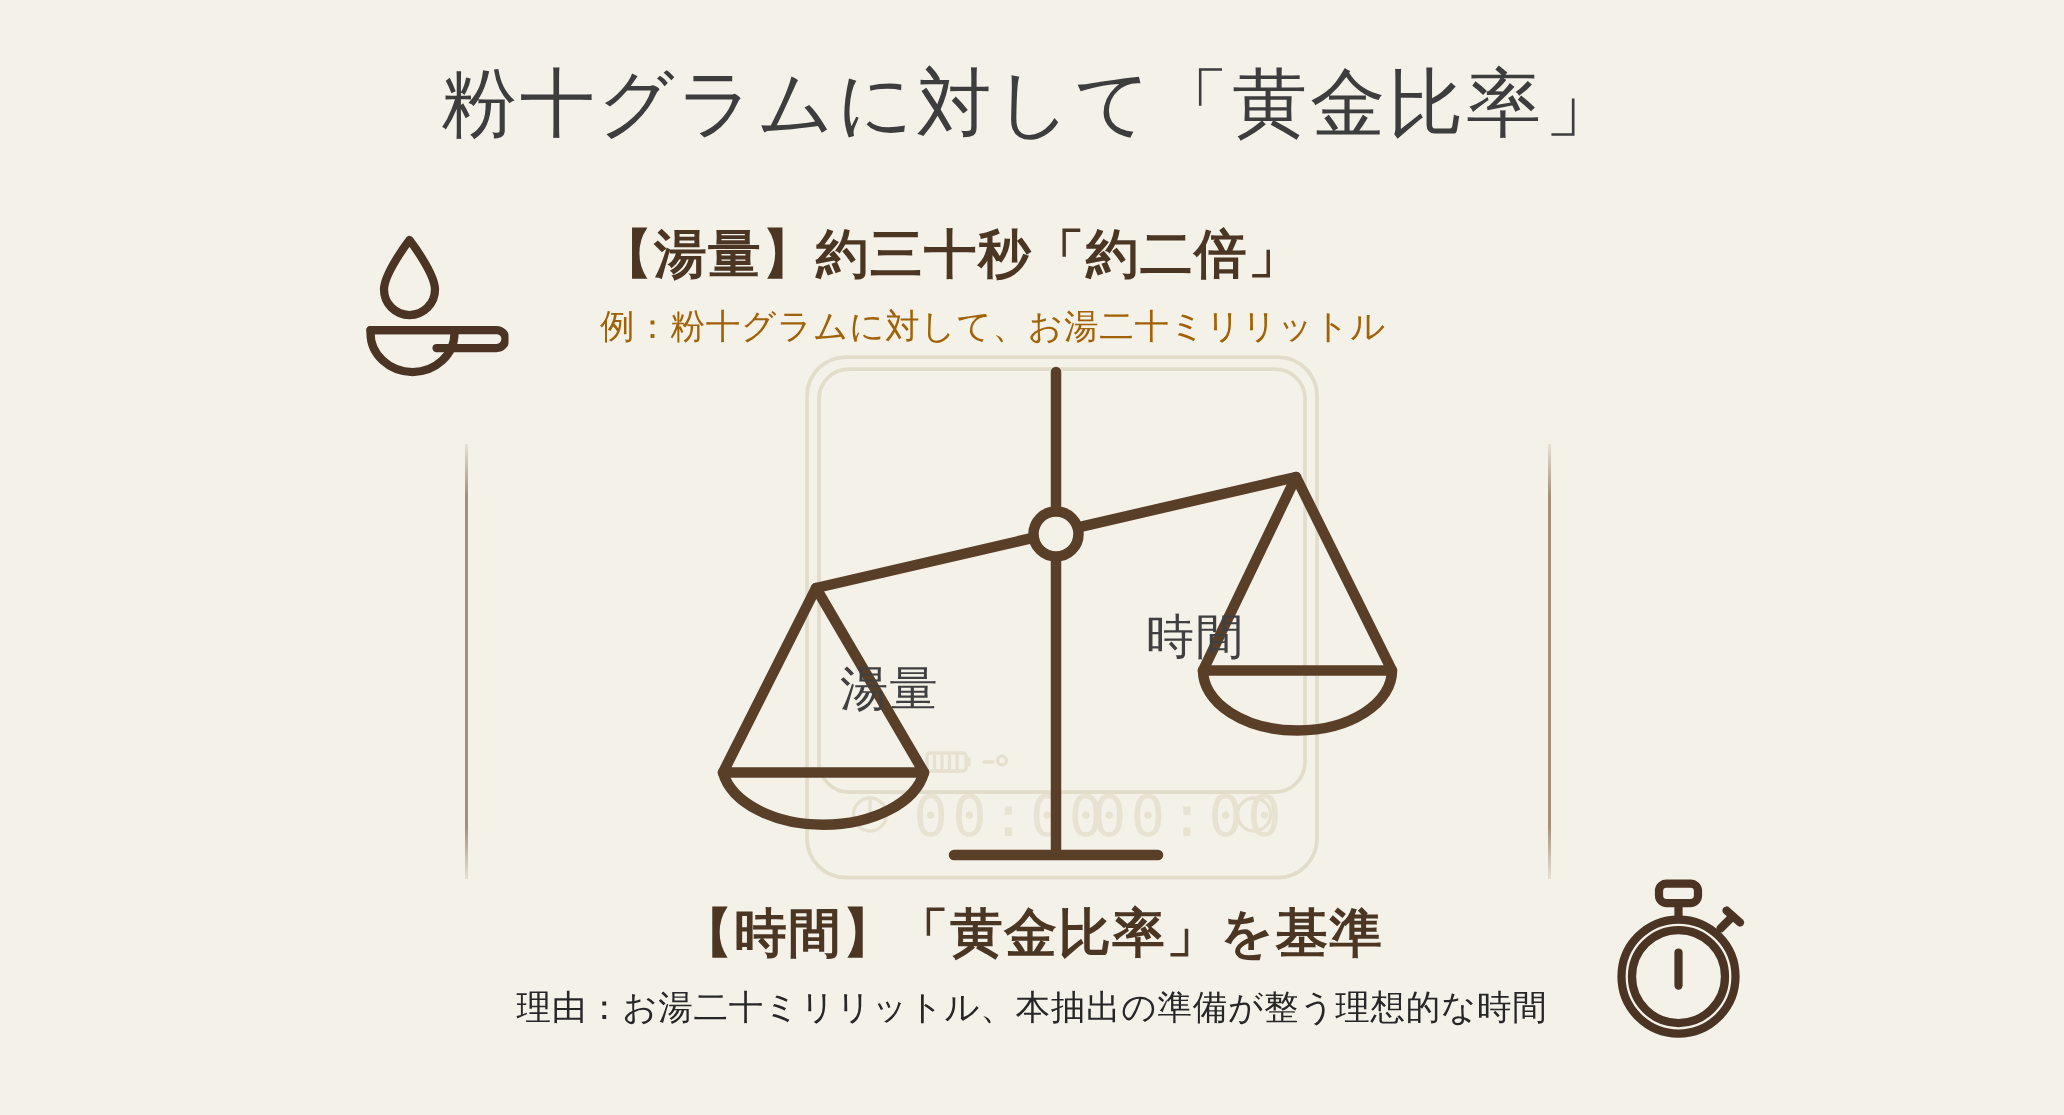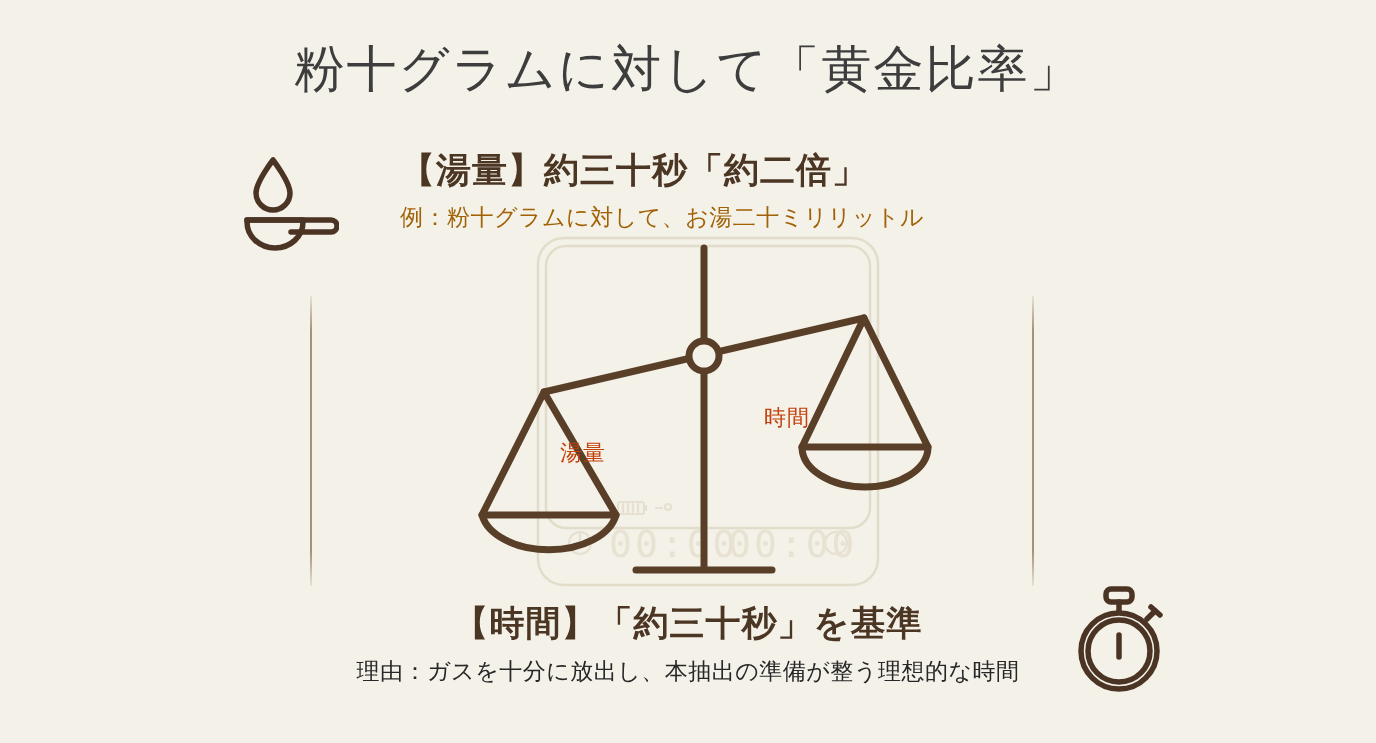--- a/index.html
+++ b/index.html
@@ -122,22 +122,22 @@
     position: absolute;
     left: 476px;
     top: 230px;
     width: 460px;
     height: 370px;
   }
   .center-art svg { display: block; }
 
   .pan-label {
     position: absolute;
-    color: #c2410c;
-    font-size: 22px;
+    color: #404040;
+    font-size: 32px;
     letter-spacing: 1px;
     white-space: nowrap;
     font-family: Liberation Sans, sans-serif;
   }
   .pan-label.left  { left: 560px; top: 438px; }
   .pan-label.right { left: 764px; top: 403px; }
 </style>
 </head>
 <body>
 
@@ -215,22 +215,22 @@
         <path d="M388 88 L 326 217 L 452 217 Z"></path>
         <path d="M326 217 a 63 40 0 0 0 126 0"></path>
       </g>
     </svg>
   </div>
 
   <div class="pan-label left">湯量</div>
   <div class="pan-label right">時間</div>
 
   <div class="block-time">
-    <div class="heading">【時間】「約三十秒」を基準</div>
-    <div class="line">理由：ガスを十分に放出し、本抽出の準備が整う理想的な時間</div>
+    <div class="heading">【時間】「黄金比率」を基準</div>
+    <div class="line">理由：お湯二十ミリリットル、本抽出の準備が整う理想的な時間</div>
   </div>
 
   <div class="icon-stopwatch">
     <svg viewBox="0 0 104 108" width="104" height="108" aria-hidden="true">
       <g fill="none" stroke="#4b3423" stroke-width="5.5" stroke-linecap="round" stroke-linejoin="round">
         <rect x="39" y="4" width="26" height="13" rx="5"></rect>
         <line x1="52" y1="17" x2="52" y2="26"></line>
         <line x1="84" y1="22" x2="93" y2="30"></line>
         <line x1="88" y1="26" x2="80" y2="34"></line>
         <circle cx="52" cy="66" r="38"></circle>

